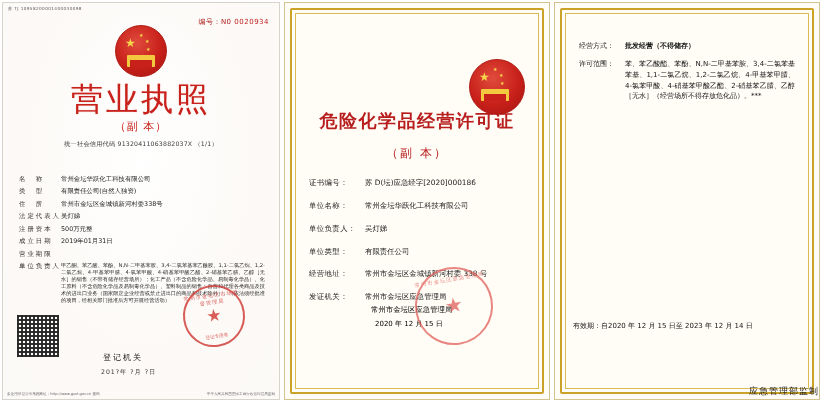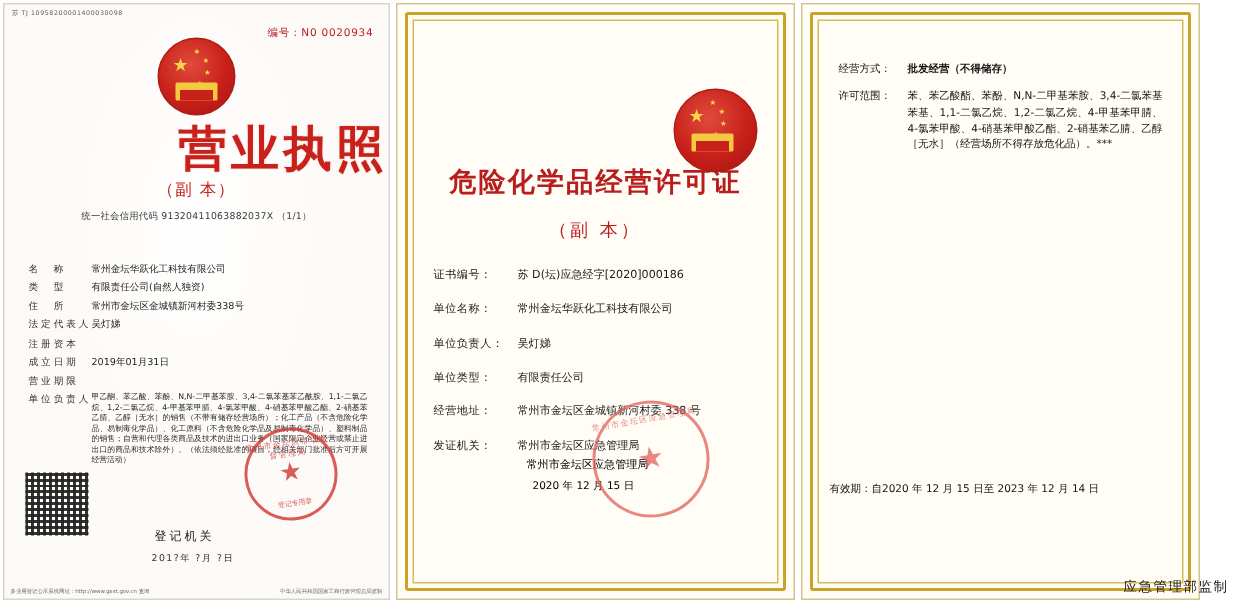--- a/index.html
+++ b/index.html
@@ -16,21 +16,21 @@
     width: 827px;
     height: 402px;
     display: flex;
     gap: 4px;
     padding: 2px;
   }
 
   
   .lic {
     position: relative;
-    width: 258px;
+    width: 278px;
     height: 398px;
     background: #fdfcfa;
     border: 1px solid #d8d4cc;
     overflow: hidden;
   }
   .lic-inner {
     position: absolute;
     inset: 0;
     background:
        radial-gradient(ellipse at 50% 38%, rgba(255,255,255,0.9) 0%, rgba(252,248,244,0.6) 60%, rgba(248,242,236,0.2) 100%);
@@ -87,24 +87,24 @@
     content:"";
     position:absolute;
     left:3px; top:5px;
     width:22px;height:7px;
     background:#c8201a;
   }
   .lic-title {
     position: absolute;
     top: 75px;
     width: 100%;
-    text-align: right;
+    text-align: center;
     font-family: "DejaVu Serif", "Liberation Serif", serif;
     font-size: 32px;
-    font-weight: bold;
+    font-weight: normal;
     color: #c8201a;
     letter-spacing: 3px;
     text-shadow: 0 0 1px rgba(200,32,26,.4);
   }
   .lic-sub {
     position: absolute;
     top: 116px;
     width: 100%;
     text-align: center;
     font-size: 11px;
@@ -370,20 +370,21 @@
       <div class="lic-row">
         <div class="lic-lab">住　所</div>
         <div class="lic-val">常州市金坛区金城镇新河村委338号</div>
       </div>
       <div class="lic-row">
         <div class="lic-lab">法定代表人</div>
         <div class="lic-val">吴灯娣</div>
       </div>
       <div class="lic-row">
         <div class="lic-lab">注册资本</div>
+        <div class="lic-val">500万元整</div>
       </div>
       <div class="lic-row">
         <div class="lic-lab">成立日期</div>
         <div class="lic-val">2019年01月31日</div>
       </div>
       <div class="lic-row">
         <div class="lic-lab">营业期限</div>
       </div>
       <div class="lic-row lic-scope">
         <div class="lic-lab">单位负责人</div>

